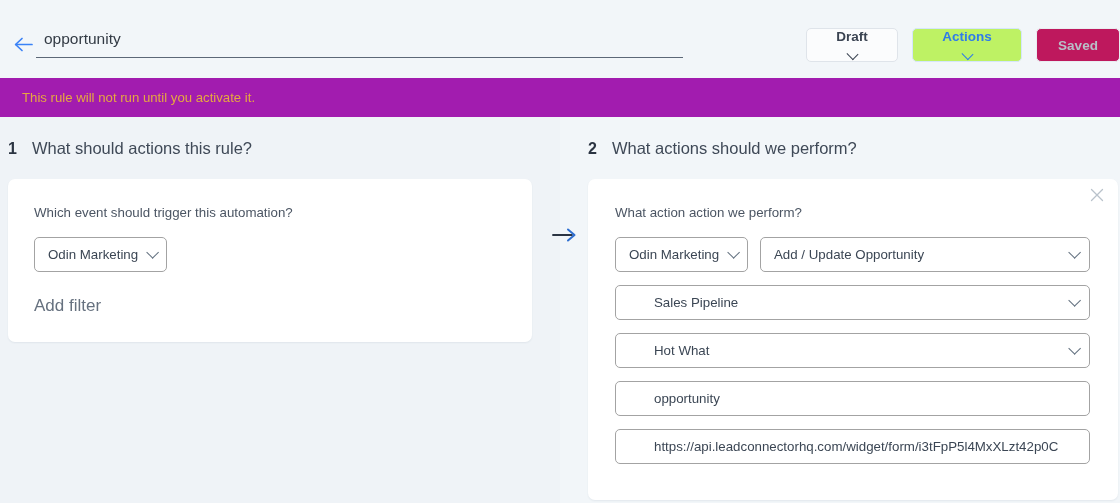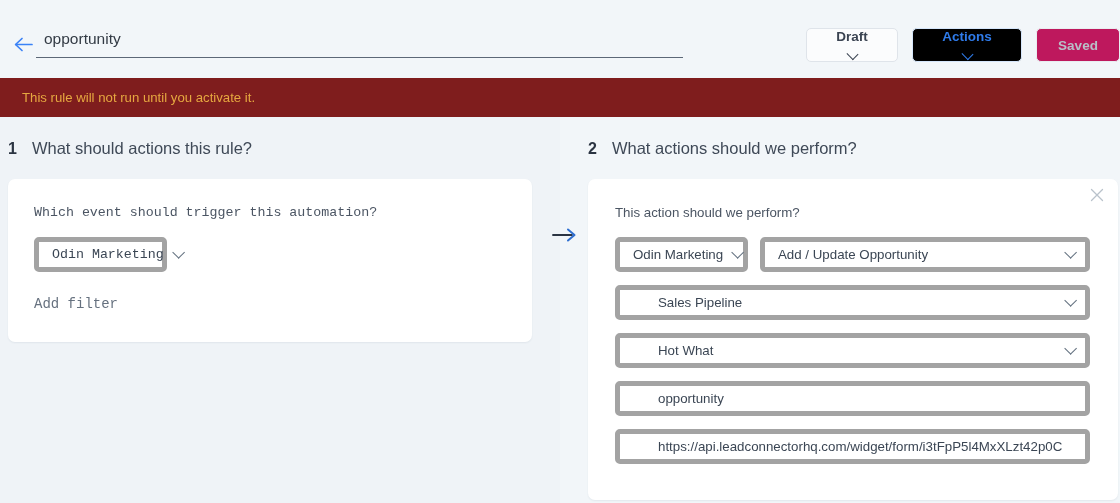--- a/index.html
+++ b/index.html
@@ -72,21 +72,21 @@
     white-space: nowrap;
     flex-direction: column;
   }
   .btn-draft {
     background: #fbfcfd;
     border: 1px solid #dfe4ea;
     color: #3b4452;
     min-width: 92px;
   }
   .btn-actions {
-    background: #000000;
+    background: #bef264;
     border: 1px solid #d5e6fb;
     color: #2f7bea;
     min-width: 110px;
   }
   .btn-saved {
     background: #be185d;
     border: 1px solid #e9edf1;
     color: #b9c0c8;
     min-width: 84px;
     margin-right: 0px;
@@ -96,21 +96,21 @@
     width: 9px;
     height: 9px;
     border-right: 1.6px solid currentColor;
     border-bottom: 1.6px solid currentColor;
     transform: rotate(45deg) translate(-2px,-2px);
   }
 
   
   .banner {
     height: 39px;
-    background: #7f1d1d;
+    background: #a21caf;
     display: flex;
     align-items: center;
     padding-left: 22px;
     color: #e6a840;
     font-size: 13.2px;
   }
 
   
   .content {
     display: flex;
@@ -145,40 +145,39 @@
   .card {
     background: #ffffff;
     border-radius: 7px;
     box-shadow: 0 1px 2px rgba(30,50,80,.07);
     position: relative;
   }
   .card-left {
     margin: 21px 28px 0 8px;
     height: 163px;
     padding: 26px 28px 0 26px;
-    font-family: Liberation Mono, monospace;
   }
   .card-right {
     margin: 21px 2px 0 28px;
     height: 321px;
     padding: 26px 28px 0 27px;
   }
   .card-label {
     font-size: 13.3px;
     color: #4b5563;
     margin-bottom: 17px;
   }
   .row {
     display: flex;
     gap: 12px;
     margin-bottom: 13px;
   }
   .field {
     height: 35px;
-    border: 5px solid #a3a3a3;
+    border: 1px solid #a3a3a3;
     border-radius: 5px;
     background: #fff;
     display: flex;
     align-items: center;
     font-size: 13.3px;
     color: #3b4654;
     padding: 0 12px 0 13px;
     cursor: pointer;
     position: relative;
   }
@@ -190,21 +189,21 @@
   .f-wide { width: 100%; padding-left: 38px; }
   .caret {
     width: 9px;
     height: 9px;
     border-right: 1.6px solid #62707f;
     border-bottom: 1.6px solid #62707f;
     transform: rotate(45deg) translateY(-3px);
     flex: none;
   }
   .add-filter {
-    font-size: 14px;
+    font-size: 17px;
     color: #66717f;
     margin-top: 11px;
     display: inline-block;
     cursor: pointer;
   }
   .close-x {
     position: absolute;
     right: 10px;
     top: 9px;
     width: 18px;
@@ -292,21 +291,21 @@
     </div>
 
     <div class="card card-right">
 
       <div class="close-x">
         <svg width="14" height="14" viewBox="0 0 14 14" fill="none" aria-hidden="true">
           <path d="M1.5 1.5 L12.5 12.5 M12.5 1.5 L1.5 12.5" stroke="#b9c2cb" stroke-width="1.3" stroke-linecap="round"></path>
         </svg>
       </div>
 
-      <div class="card-label">This action should we perform?</div>
+      <div class="card-label">What action action we perform?</div>
 
       <div class="row">
         <div class="field f-app">
           <span class="val">Odin Marketing</span>
           <span class="caret"></span>
         </div>
         <div class="field f-event">
           <span class="val">Add / Update Opportunity</span>
           <span class="caret"></span>
         </div>

